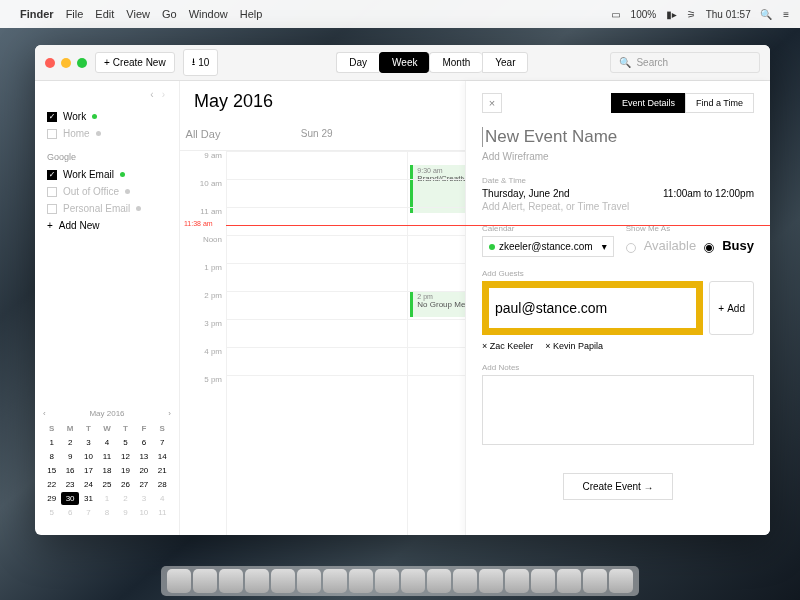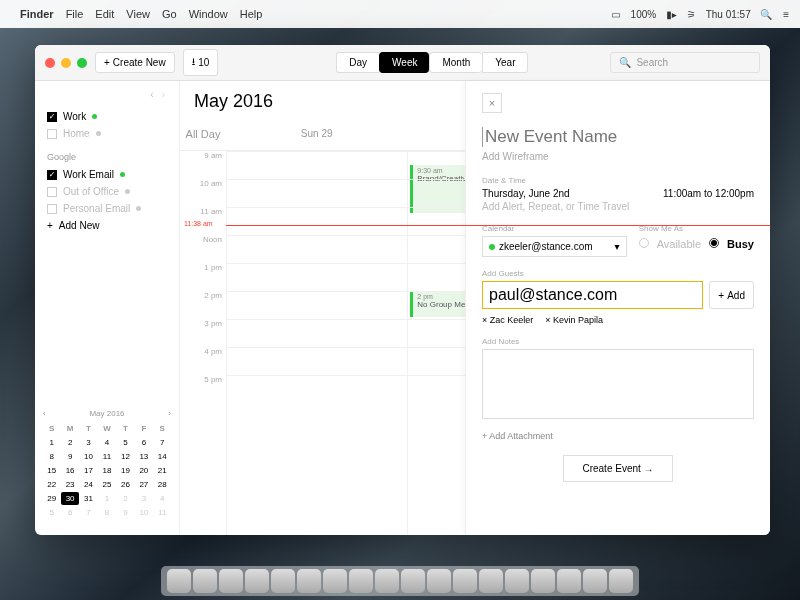--- a/index.html
+++ b/index.html
@@ -65,31 +65,31 @@
 .tabs .tab{border:1px solid #ddd;padding:4px 10px;font-size:9px;cursor:pointer}
 .tabs .tab:first-child{border-right:none}
 .tabs .active{background:#000;color:#fff;border-color:#000}
 .ev-title{font-size:17px;font-weight:300;color:#bbb;border:none;width:100%;outline:none;border-left:1px solid #999;padding-left:2px}
 .ev-loc{font-size:10px;color:#aaa;margin:4px 0 14px}
 .lbl{font-size:8px;color:#aaa;margin-bottom:3px}
 .row{display:flex;justify-content:space-between;margin-bottom:2px}
 .row2{display:flex;gap:12px;margin-bottom:12px}
 .sel{border:1px solid #ddd;padding:4px 6px;display:flex;align-items:center;justify-content:space-between;flex:1;cursor:pointer}
 .sel .cdot{width:6px;height:6px;border-radius:50%;background:#2ecc40;margin-right:4px}
-.avail{display:flex;gap:8px;align-items:flex-start;font-size:11px}
+.avail{display:flex;gap:8px;align-items:flex-end;font-size:13px}
 .radio{width:10px;height:10px;border:1px solid #333;border-radius:50%;display:inline-flex;align-items:center;justify-content:center}
 .radio.on::after{content:"";width:6px;height:6px;background:#000;border-radius:50%}
 .radio.off{border-color:#ccc}
 .guest-row{display:flex;gap:6px;margin-bottom:6px}
-.guest-row input{flex:1;border:1px solid #eab308;padding:4px 6px;font-size:16px;outline:none}
+.guest-row input{flex:1;border:7px solid #eab308;padding:12px 6px;font-size:14px;outline:none}
 .guests{display:flex;gap:12px;font-size:9px;margin-bottom:12px}
 .guests span{cursor:pointer}
 .notes{width:100%;height:70px;border:1px solid #ddd;padding:4px;resize:none;font-size:10px;margin-bottom:10px}
 .attach{color:#888;cursor:pointer;font-size:9px;margin-bottom:14px;display:block}
-.create{border:1px solid #ddd;padding:7px 18px;font-size:10px;cursor:pointer;display:block;margin:2px auto;background:#fff}
+.create{border:1px solid #ddd;padding:7px 18px;font-size:10px;cursor:pointer;display:block;margin:16px auto;background:#fff}
 .dock{position:absolute;bottom:4px;left:50%;transform:translateX(-50%);display:flex;gap:2px;background:rgba(220,220,220,.5);padding:3px 6px;border-radius:5px}
 .dock div{width:24px;height:24px;border-radius:5px;background:linear-gradient(#ddd,#aaa)}
 </style>
 </head>
 <body>
 
 <div class="menubar">
   <div class="menubar-left">
     <span class="apple-icon"></span>
     <b>Finder</b>
@@ -283,20 +283,24 @@
               <span class="now-label">11:38 am</span>
             </div>
         </div>
       </div>
     </div>
   </div>
 
   <div class="panel">
     <div class="panel-top">
       <div class="close-panel">×</div>
+      <div class="tabs">
+        <div class="tab active">Event Details</div>
+        <div class="tab">Find a Time</div>
+      </div>
     </div>
     <input class="ev-title" placeholder="New Event Name" style="">
     <div class="ev-loc">Add Wireframe</div>
     <div class="lbl">Date &amp; Time</div>
     <div class="row">
         <span>Thursday, June 2nd</span>
         <span>11:00am to 12:00pm</span>
       </div>
     <div style="color:#bbb;margin-bottom:12px">Add Alert, Repeat, or Time Travel</div>
     <div class="row2">
@@ -327,21 +331,20 @@
           <span>+</span>
           <span>Add</span>
         </button>
     </div>
     <div class="guests">
       <span>× <span>Zac Keeler</span></span>
       <span>× <span>Kevin Papila</span></span>
     </div>
     <div class="lbl">Add Notes</div>
     <textarea class="notes" style=""></textarea>
-    <span class="attach">+ <span>Add Attachment</span></span>
     <button class="create"><span>Create Event</span> →</button>
   </div>
 </div>
 
 <div class="dock">
   <div></div>
     <div></div>
     <div></div>
     <div></div>
     <div></div>

